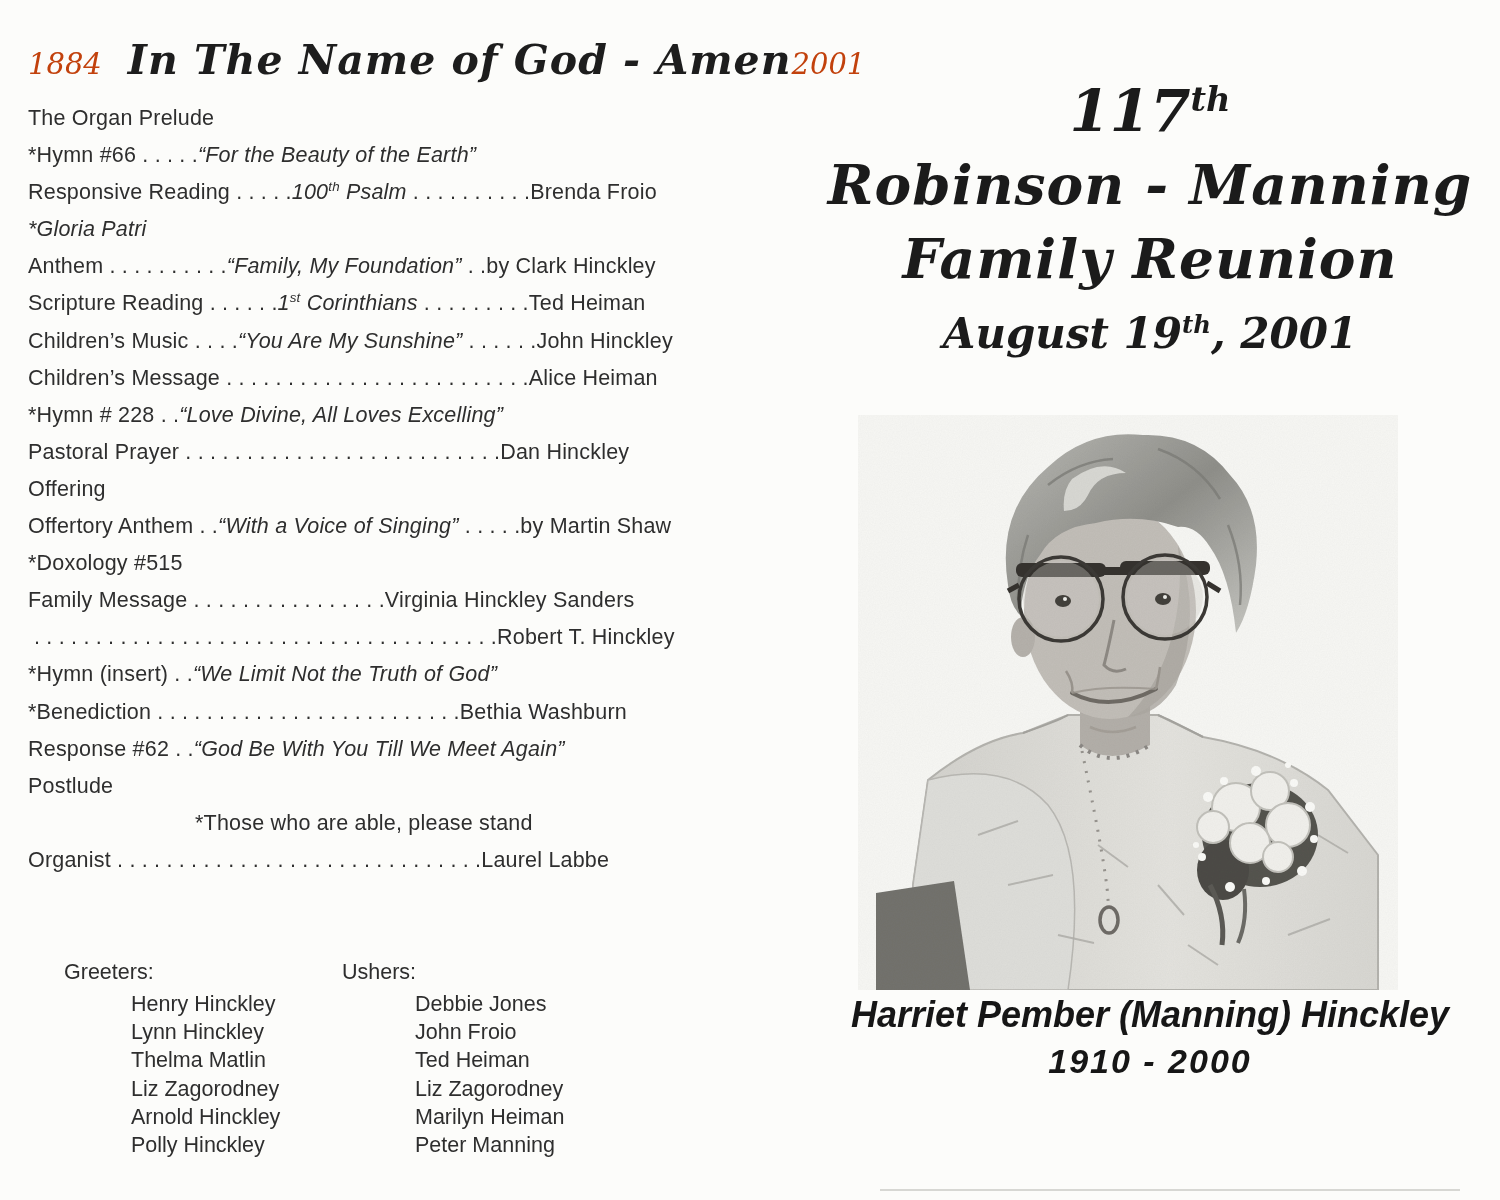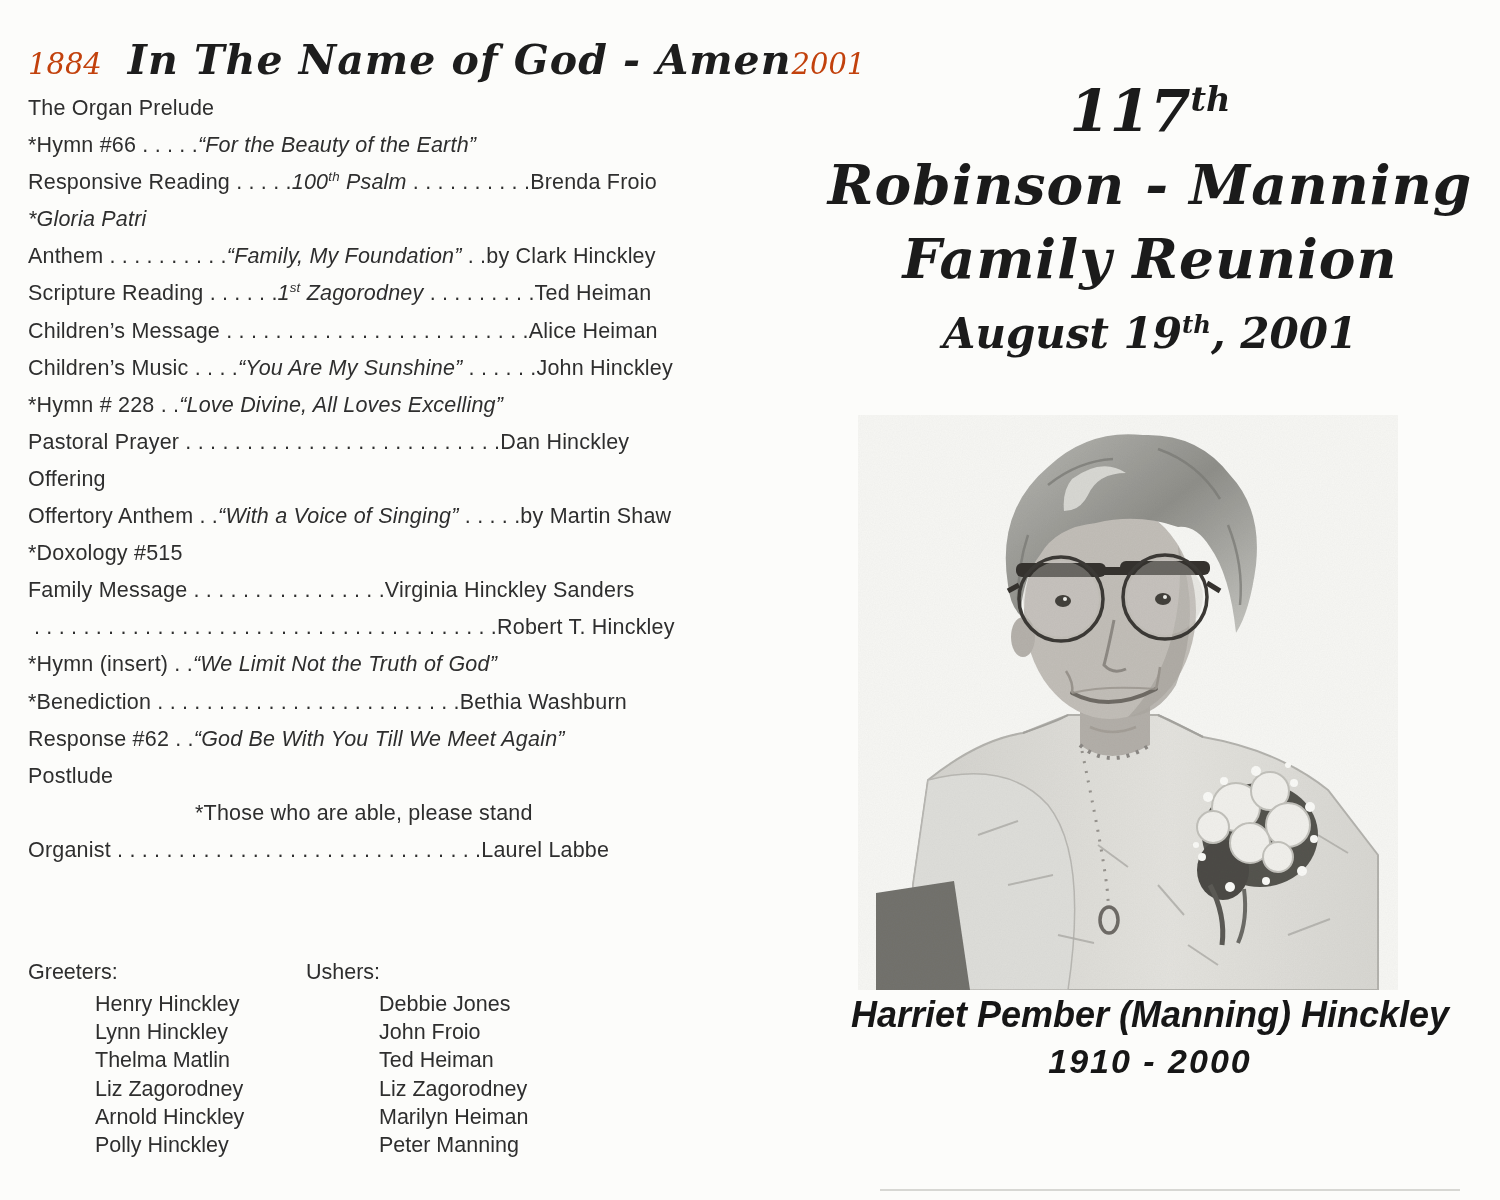--- a/index.html
+++ b/index.html
@@ -13,28 +13,28 @@
   .page-right{left:790px;width:720px;}
 
   
   .los-header{position:absolute;left:28px;top:36px;width:700px;display:flex;align-items:baseline;}
   .yr{font-family:"DejaVu Serif",serif;font-style:italic;font-size:29px;color:#c2410c;}
   .script{font-family:"DejaVu Serif",serif;font-style:italic;font-weight:bold;color:#1d1d1d;}
   .los-title{font-size:41px;margin:0 0 0 26px;letter-spacing:1px;white-space:nowrap;}
   .yr.right{}
 
   
-  .program{position:absolute;left:28px;top:96px;width:710px;}
+  .program{position:absolute;left:28px;top:106px;width:710px;}
   .pline{height:37.1px;white-space:nowrap;font-size:21.5px;letter-spacing:.2px;}
   .pline .it{font-style:italic;}
   .pline sup{font-size:.62em;line-height:0;}
 
   
   .people{position:absolute;left:28px;top:960px;width:705px;display:flex;font-size:21.5px;}
-  .pcol1{width:278px;}
+  .pcol1{width:278px;margin-left:36px;}
   .pcol-label{height:30px;}
   .pcol ul,.pcol1 ul{list-style:none;margin:0;padding:0 0 0 67px;}
   .pcol ul{padding-left:73px;}
   .pcol li,.pcol1 li{line-height:28.2px;}
 
   
   .cover-title{position:absolute;left:0;top:62px;width:720px;text-align:center;color:#1b1b1b;}
   .ct1{font-size:58px;}
   .ct2,.ct3{font-size:55px;letter-spacing:1px;}
   .ct1,.ct2,.ct3{line-height:74px;}
@@ -58,23 +58,23 @@
     <h1 class="script los-title">In The Name of God - Amen</h1>
     <span class="yr right">2001</span>
   </header>
 
   <div class="program" id="program-lines">
       <div class="pline"><span>The Organ Prelude</span></div>
       <div class="pline"><span>*Hymn #66    . . . . .</span><span class="it">“For the Beauty of the Earth”</span></div>
       <div class="pline"><span>Responsive Reading  . . . . .</span><span class="it">100</span><sup class="it">th</sup><span class="it"> Psalm</span><span>  . . . . . . . . . .Brenda Froio</span></div>
       <div class="pline"><span class="it">*Gloria Patri</span></div>
       <div class="pline"><span>Anthem . . . . . . . . . .</span><span class="it">“Family, My Foundation”</span><span>  . .by Clark Hinckley</span></div>
-      <div class="pline"><span>Scripture Reading . . . . . .</span><span class="it">1</span><sup class="it">st</sup><span class="it"> Zagorodney</span><span>  . . . . . . . . .Ted Heiman</span></div>
+      <div class="pline"><span>Scripture Reading . . . . . .</span><span class="it">1</span><sup class="it">st</sup><span class="it"> Corinthians</span><span>  . . . . . . . . .Ted Heiman</span></div>
+      <div class="pline"><span>Children’s Music  . . . .</span><span class="it">“You Are My Sunshine”</span><span> . . . . . .John Hinckley</span></div>
       <div class="pline"><span>Children’s Message . . . . . . . . . . . . . . . . . . . . . . . . .Alice Heiman</span></div>
-      <div class="pline"><span>Children’s Music  . . . .</span><span class="it">“You Are My Sunshine”</span><span> . . . . . .John Hinckley</span></div>
       <div class="pline"><span>*Hymn # 228   . .</span><span class="it">“Love Divine, All Loves Excelling”</span></div>
       <div class="pline"><span>Pastoral Prayer  . . . . . . . . . . . . . . . . . . . . . . . . . .Dan Hinckley</span></div>
       <div class="pline"><span>Offering</span></div>
       <div class="pline"><span>Offertory Anthem   . .</span><span class="it">“With a Voice of Singing”</span><span> . . . . .by Martin Shaw</span></div>
       <div class="pline"><span>*Doxology #515</span></div>
       <div class="pline"><span>Family Message   . . . . . . . . . . . . . . . .Virginia Hinckley Sanders</span></div>
       <div class="pline" style="padding-left: 6px;"><span>. . . . . . . . . . . . . . . . . . . . . . . . . . . . . . . . . . . . . .Robert T. Hinckley</span></div>
       <div class="pline"><span>*Hymn (insert)  . .</span><span class="it">“We Limit Not the Truth of God”</span></div>
       <div class="pline"><span>*Benediction  . . . . . . . . . . . . . . . . . . . . . . . . .Bethia Washburn</span></div>
       <div class="pline"><span>Response #62  . .</span><span class="it">“God Be With You Till We Meet Again”</span></div>

